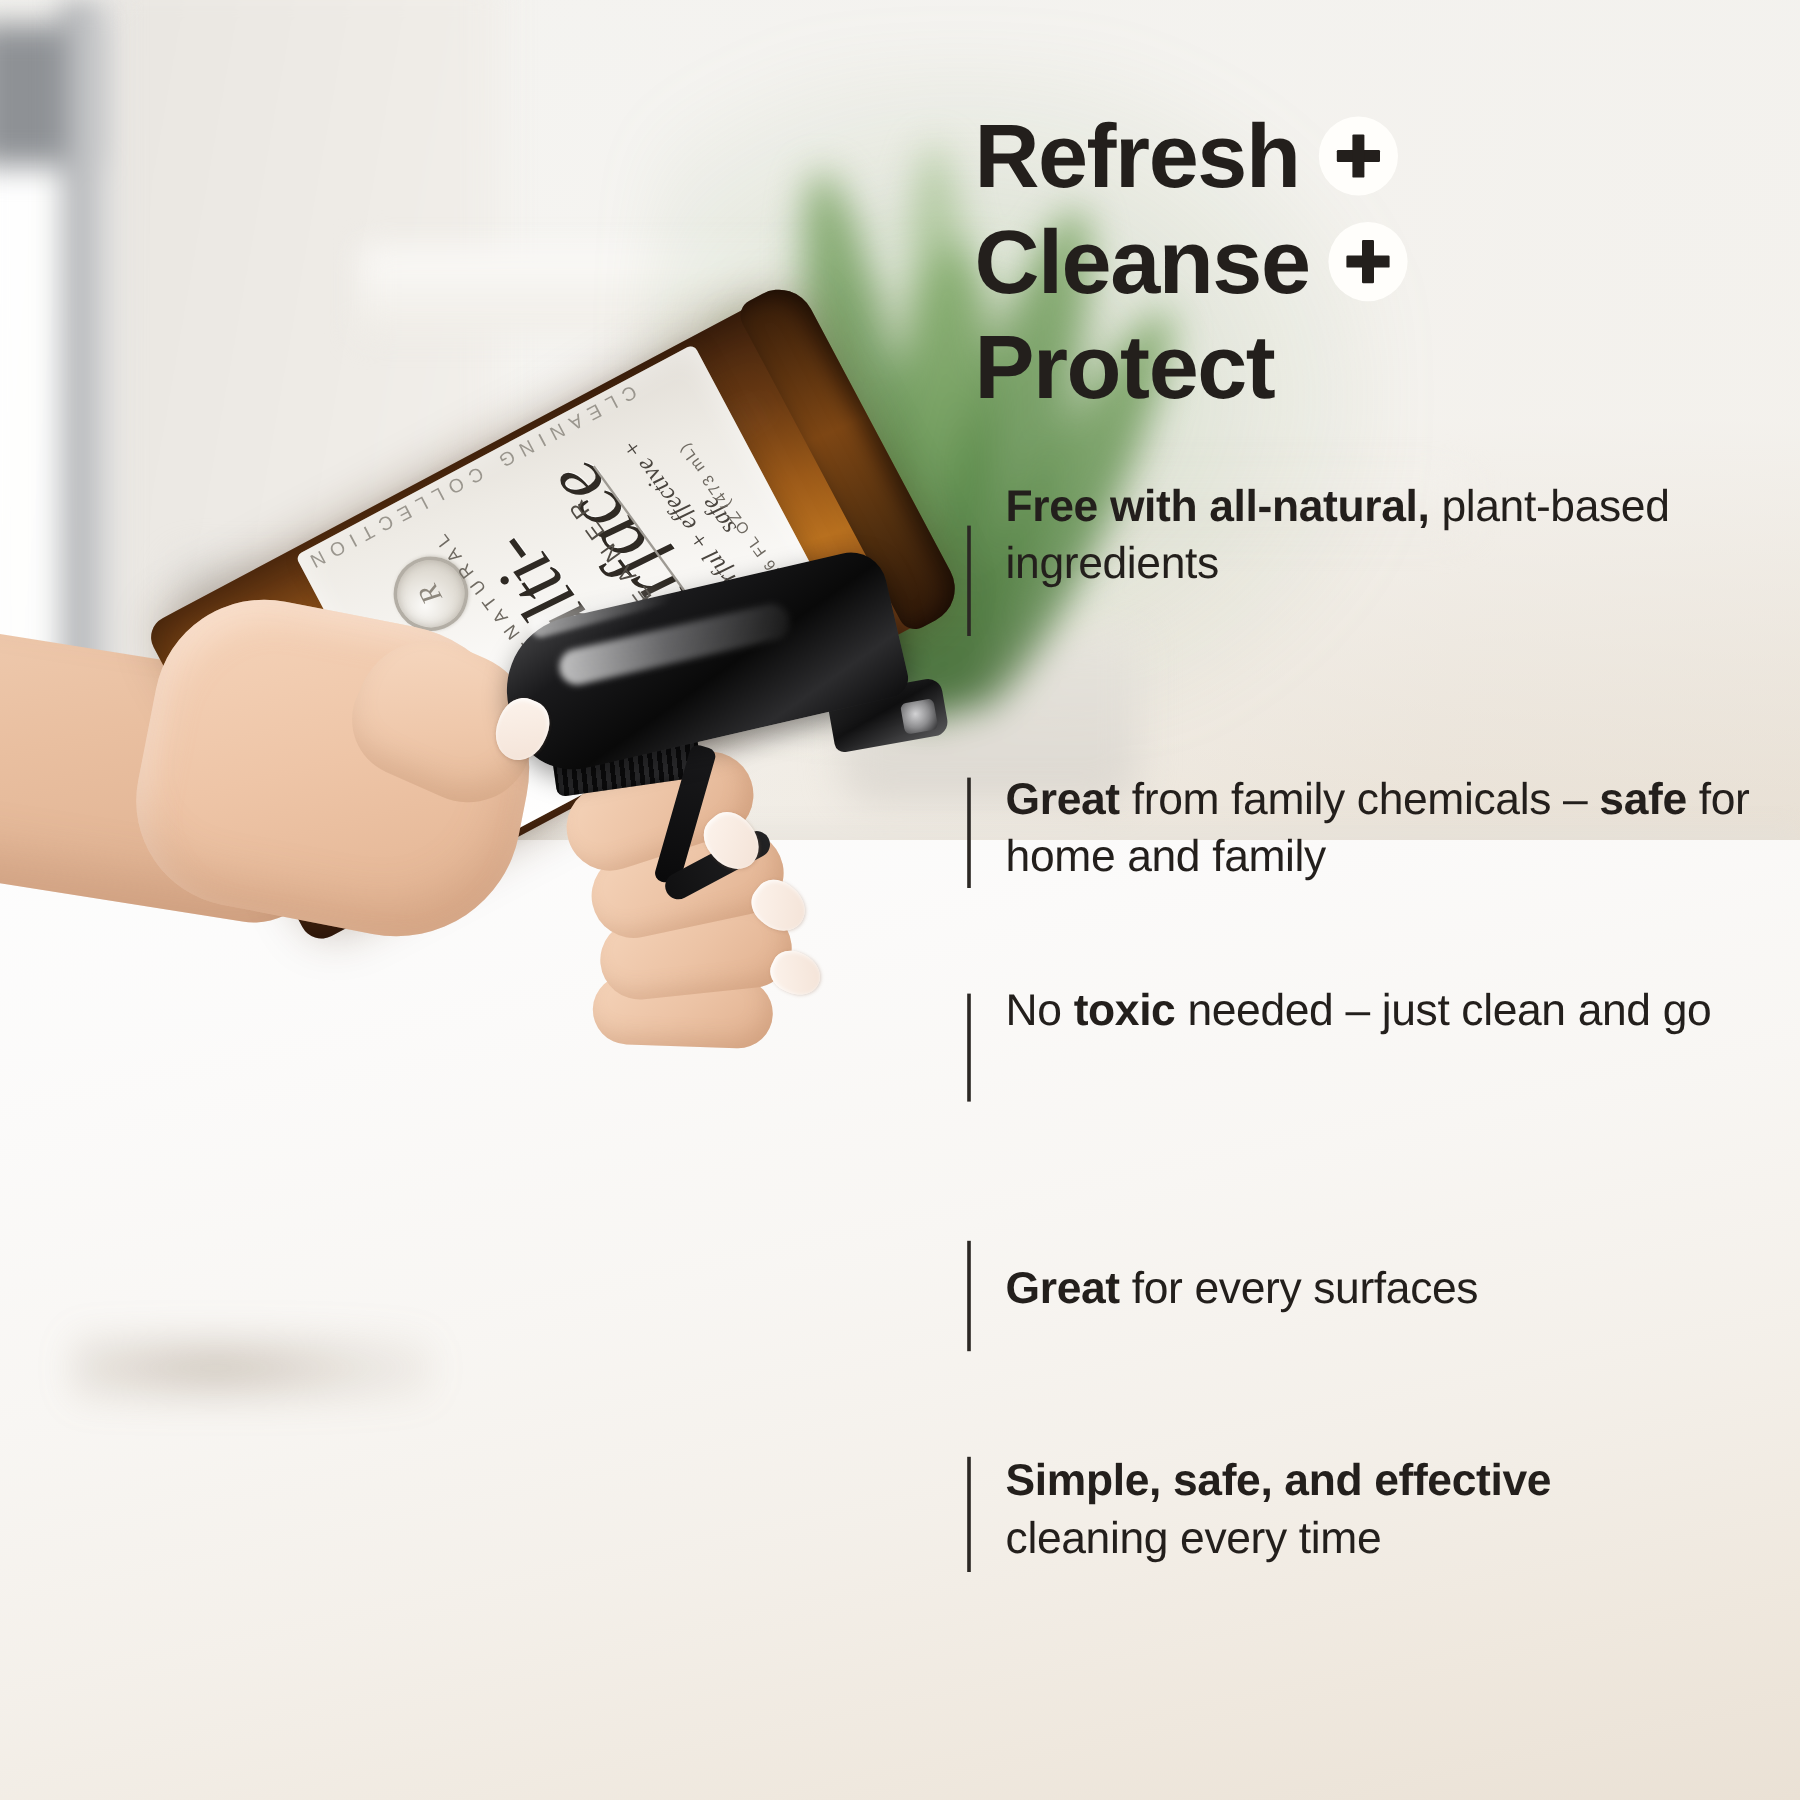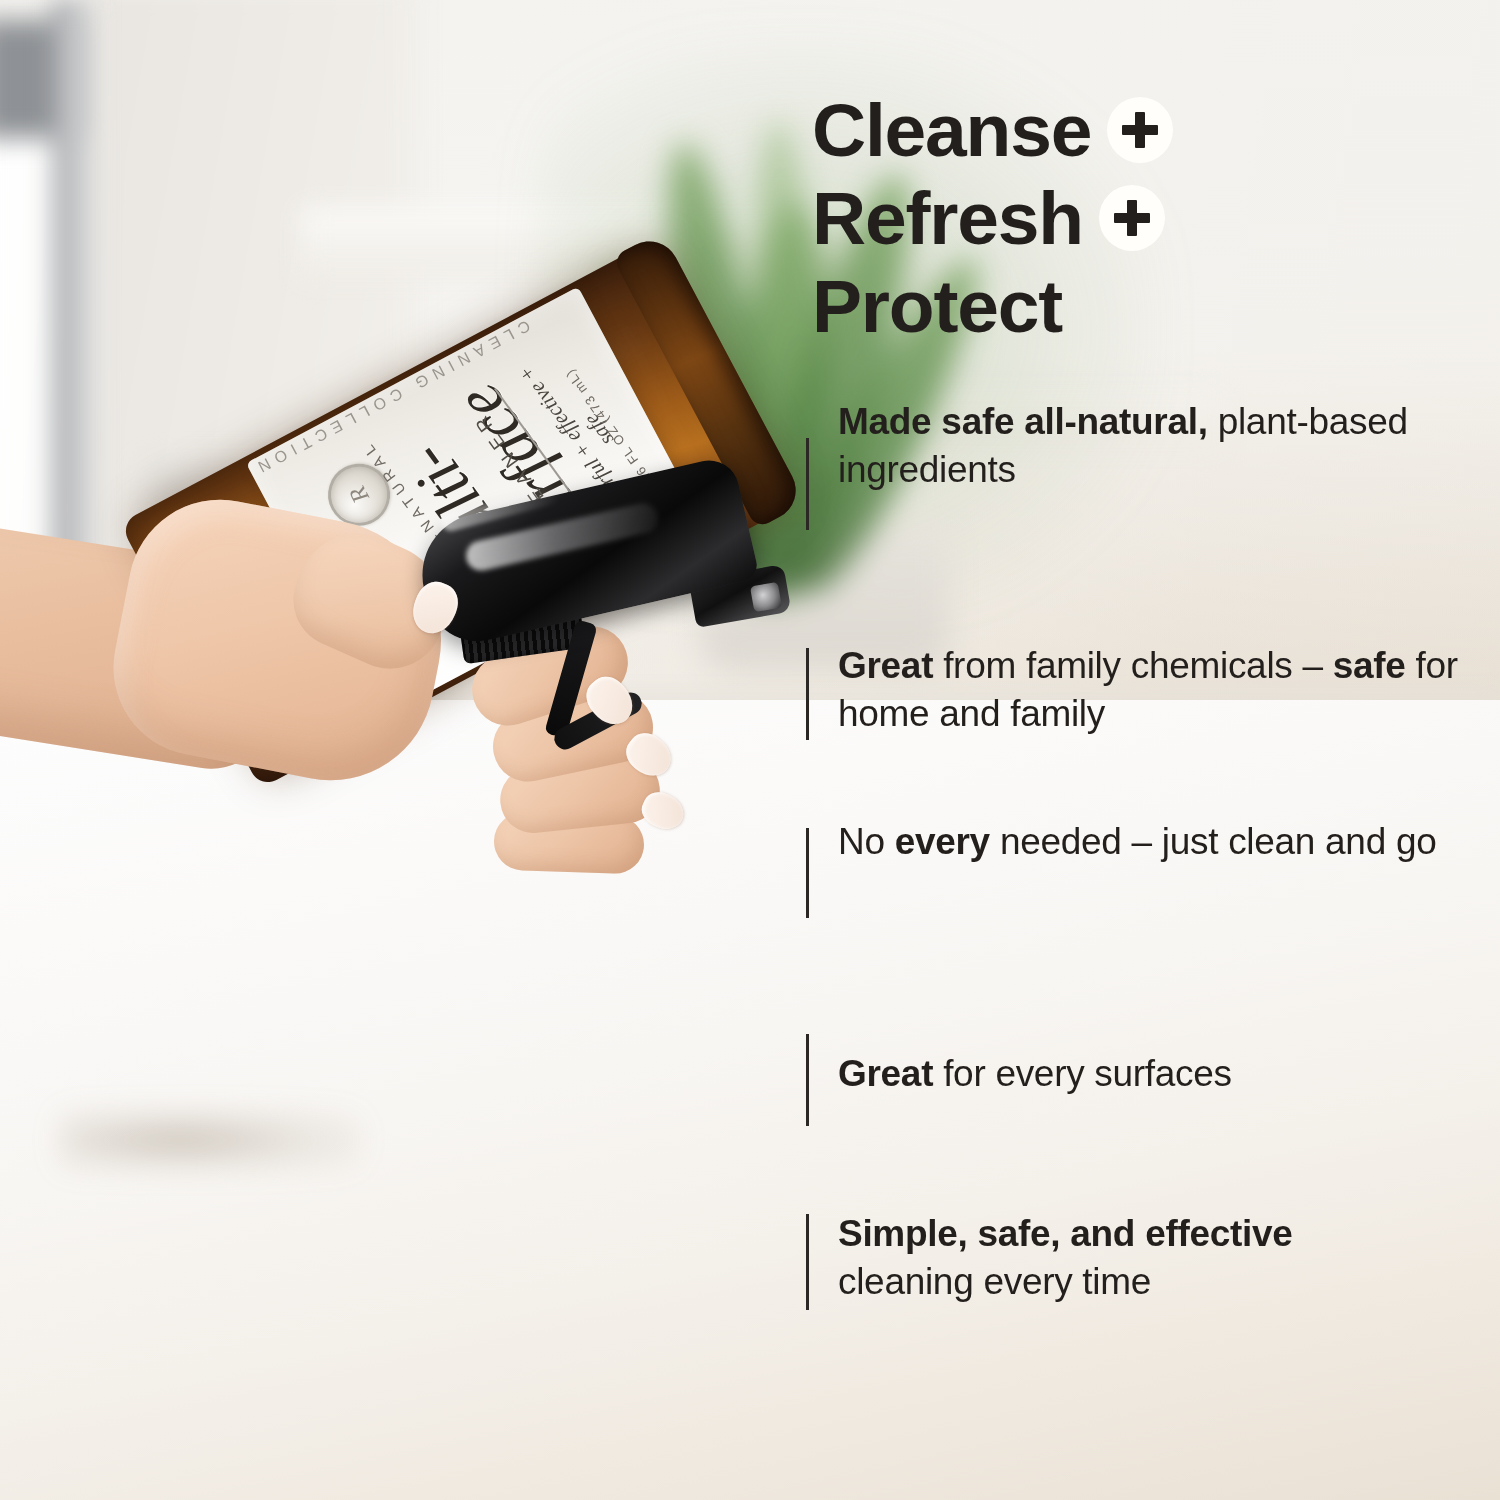--- a/index.html
+++ b/index.html
@@ -415,47 +415,47 @@
     </div>
 
     <div class="nail n1"></div>
     <div class="nail n2"></div>
     <div class="nail n3"></div>
     <div class="nail n4"></div>
   </div>
 
   <div class="headline">
     <div class="hl-row">
+      <span>Refresh</span>
+      <span class="plus-badge"></span>
+    </div>
+    <div class="hl-row">
       <span>Cleanse</span>
       <span class="plus-badge"></span>
     </div>
     <div class="hl-row">
-      <span>Refresh</span>
-      <span class="plus-badge"></span>
-    </div>
-    <div class="hl-row">
       <span>Protect</span>
     </div>
   </div>
 
   <div class="bullets">
 
     <div class="bullet b1">
       <span class="bar"></span>
-      <b>Made safe all-natural,</b><span> plant-based ingredients</span>
+      <b>Free with all-natural,</b><span> plant-based ingredients</span>
     </div>
 
     <div class="bullet b2">
       <span class="bar"></span>
       <b>Great</b><span> from family chemicals – </span><b>safe</b><span> for home and family</span>
     </div>
 
     <div class="bullet b3">
       <span class="bar"></span>
-      <span>No </span><b>every</b><span> needed – just clean and go</span>
+      <span>No </span><b>toxic</b><span> needed – just clean and go</span>
     </div>
 
     <div class="bullet b4">
       <span class="bar"></span>
       <b>Great</b><span> for every surfaces</span>
     </div>
 
     <div class="bullet b5">
       <span class="bar"></span>
       <b>Simple, safe, and effective</b><span> cleaning every time</span>

